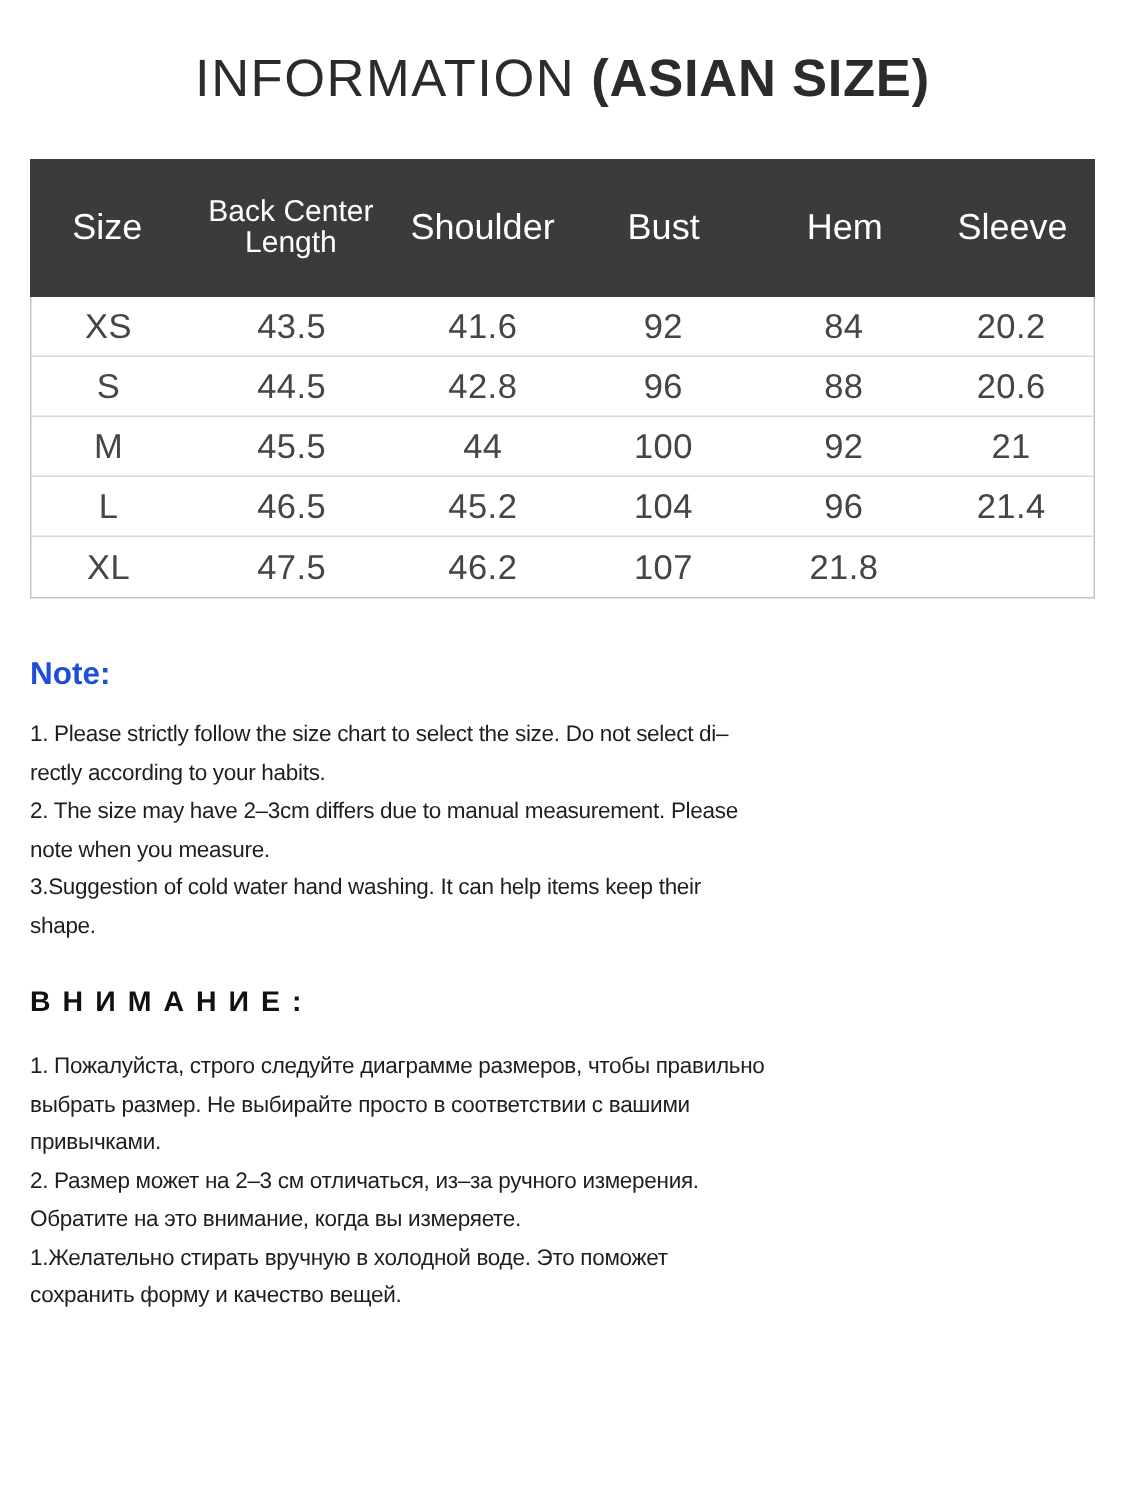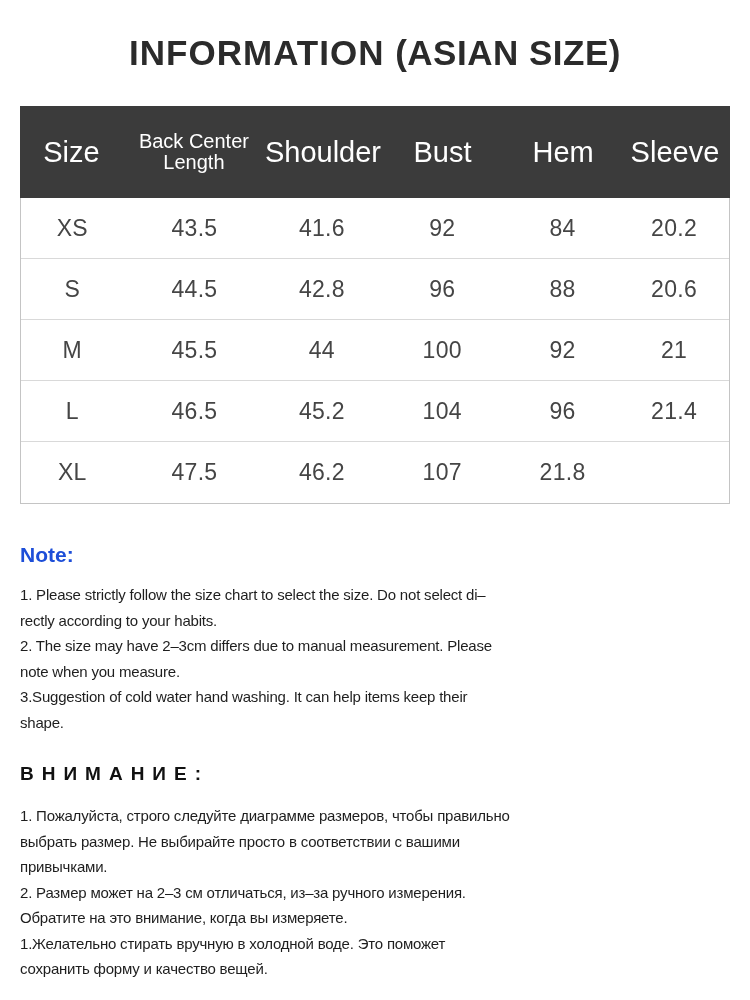--- a/index.html
+++ b/index.html
@@ -15,48 +15,48 @@
 
   
   .title {
     padding-top: 34px;
     text-align: center;
     font-size: 35px;
     line-height: 38px;
     color: #2b2b2b;
     white-space: nowrap;
   }
-  .title .light { font-weight: 700; letter-spacing: 1px; margin-top: 41px; }
+  .title .light { font-weight: 400; letter-spacing: 1px; margin-top: 41px; }
   .title .bold  { font-weight: 700; letter-spacing: 0.5px; }
 
   
   .table-wrap { margin: 34px 20px 0 20px; }
   .t-grid {
     display: grid;
     grid-template-columns: 14.5% 20% 16% 18% 16% 15.5%;
     align-items: center;
   }
   .t-head {
     background: var(--header-bg, #3b3b3b);
     color: var(--header-text, #ffffff);
     height: 92px;
   }
   .t-head .th {
     text-align: center;
-    font-size: 29px;
+    font-size: 24px;
     font-weight: 400;
     white-space: pre-line;
     line-height: 1.05;
   }
   .t-head .th.small { font-size: 20px; }
   .t-body {
     border: 1px solid var(--table-border, #c4c4c4);
     border-top: none;
   }
-  .t-row { height: 61px; border-bottom: 1px solid var(--row-divider, #d9d9d9); }
+  .t-row { height: 40px; border-bottom: 1px solid var(--row-divider, #d9d9d9); }
   .t-row:last-child { border-bottom: none; }
   .t-row .td {
     text-align: center;
     font-size: 23px;
     font-weight: 400;
     color: var(--table-text, #454545);
     letter-spacing: 0.3px;
   }
 
   

